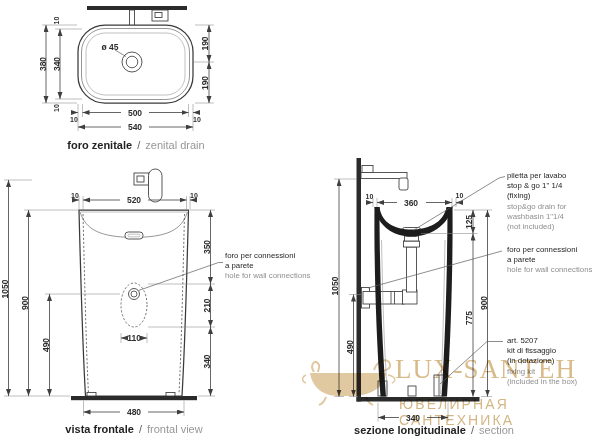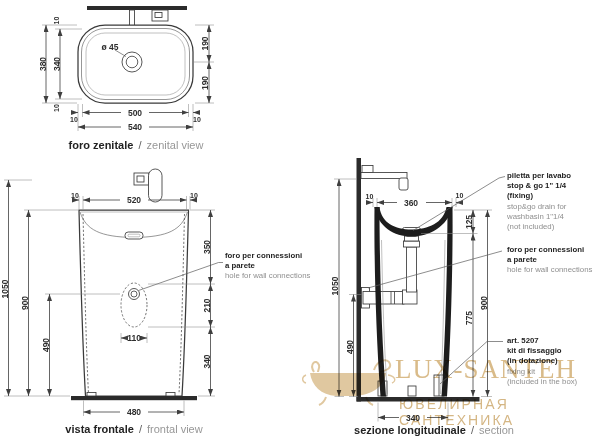--- a/index.html
+++ b/index.html
@@ -20,21 +20,21 @@
   .fitline{fill:none;stroke:#3a3a3a;stroke-width:.8;}
   text.dim{font:700 8.5px "Liberation Sans",sans-serif;fill:#2e2e2e;text-anchor:middle;dominant-baseline:central;}
   text.dim-sm{font:700 7px "Liberation Sans",sans-serif;fill:#2e2e2e;text-anchor:middle;dominant-baseline:central;}
   
   .caption{position:absolute;font-size:11px;text-align:center;white-space:nowrap;}
   .caption .b{font-weight:700;color:#232323;}
   .caption .s{color:#5f5f5f;padding:0 2px;}
   .caption .g{color:#979797;}
   
   .note{position:absolute;font-size:7.8px;line-height:10.2px;white-space:nowrap;}
-  .note .b{font-weight:700;color:#1e1e1e;}
+  .note .b{font-weight:400;color:#1e1e1e;}
   .note .g{color:#8f8f8f;}
   
   #watermark{position:absolute;left:298px;top:348px;width:302px;height:66px;
              mix-blend-mode:multiply;pointer-events:none;}
   #wm-brand{position:absolute;left:97px;top:6px;font-family:Liberation Serif, serif;
             font-size:27px;letter-spacing:1px;color:#c79b52;opacity:.68;}
   #wm-tagline{position:absolute;left:101px;top:48px;font-size:14px;font-weight:400;
               letter-spacing:2.1px;color:#c49a55;opacity:.72;}
   #wm-tub{position:absolute;left:4px;top:4px;opacity:.55;}
 </style>
@@ -260,21 +260,21 @@
 
     <polyline class="leader" points="413,230.5 499,178 505,176.5"></polyline>
     <polyline class="leader" points="368,288 502,251"></polyline>
     <polyline class="leader" points="440,384 487,341.5 503,341.5"></polyline>
   </g>
 </svg>
 
 <div class="caption" style="left:36px;top:139px;width:200px;">
   <span class="b">foro zenitale</span>
   <span class="s">/</span>
-  <span class="g">zenital view</span>
+  <span class="g">zenital drain</span>
 </div>
 
 <div class="caption" style="left:34px;top:423px;width:200px;">
   <span class="b">vista frontale</span>
   <span class="s">/</span>
   <span class="g">frontal view</span>
 </div>
 
 <div class="caption" style="left:330px;top:424px;width:208px;">
   <span class="b">sezione longitudinale</span>

